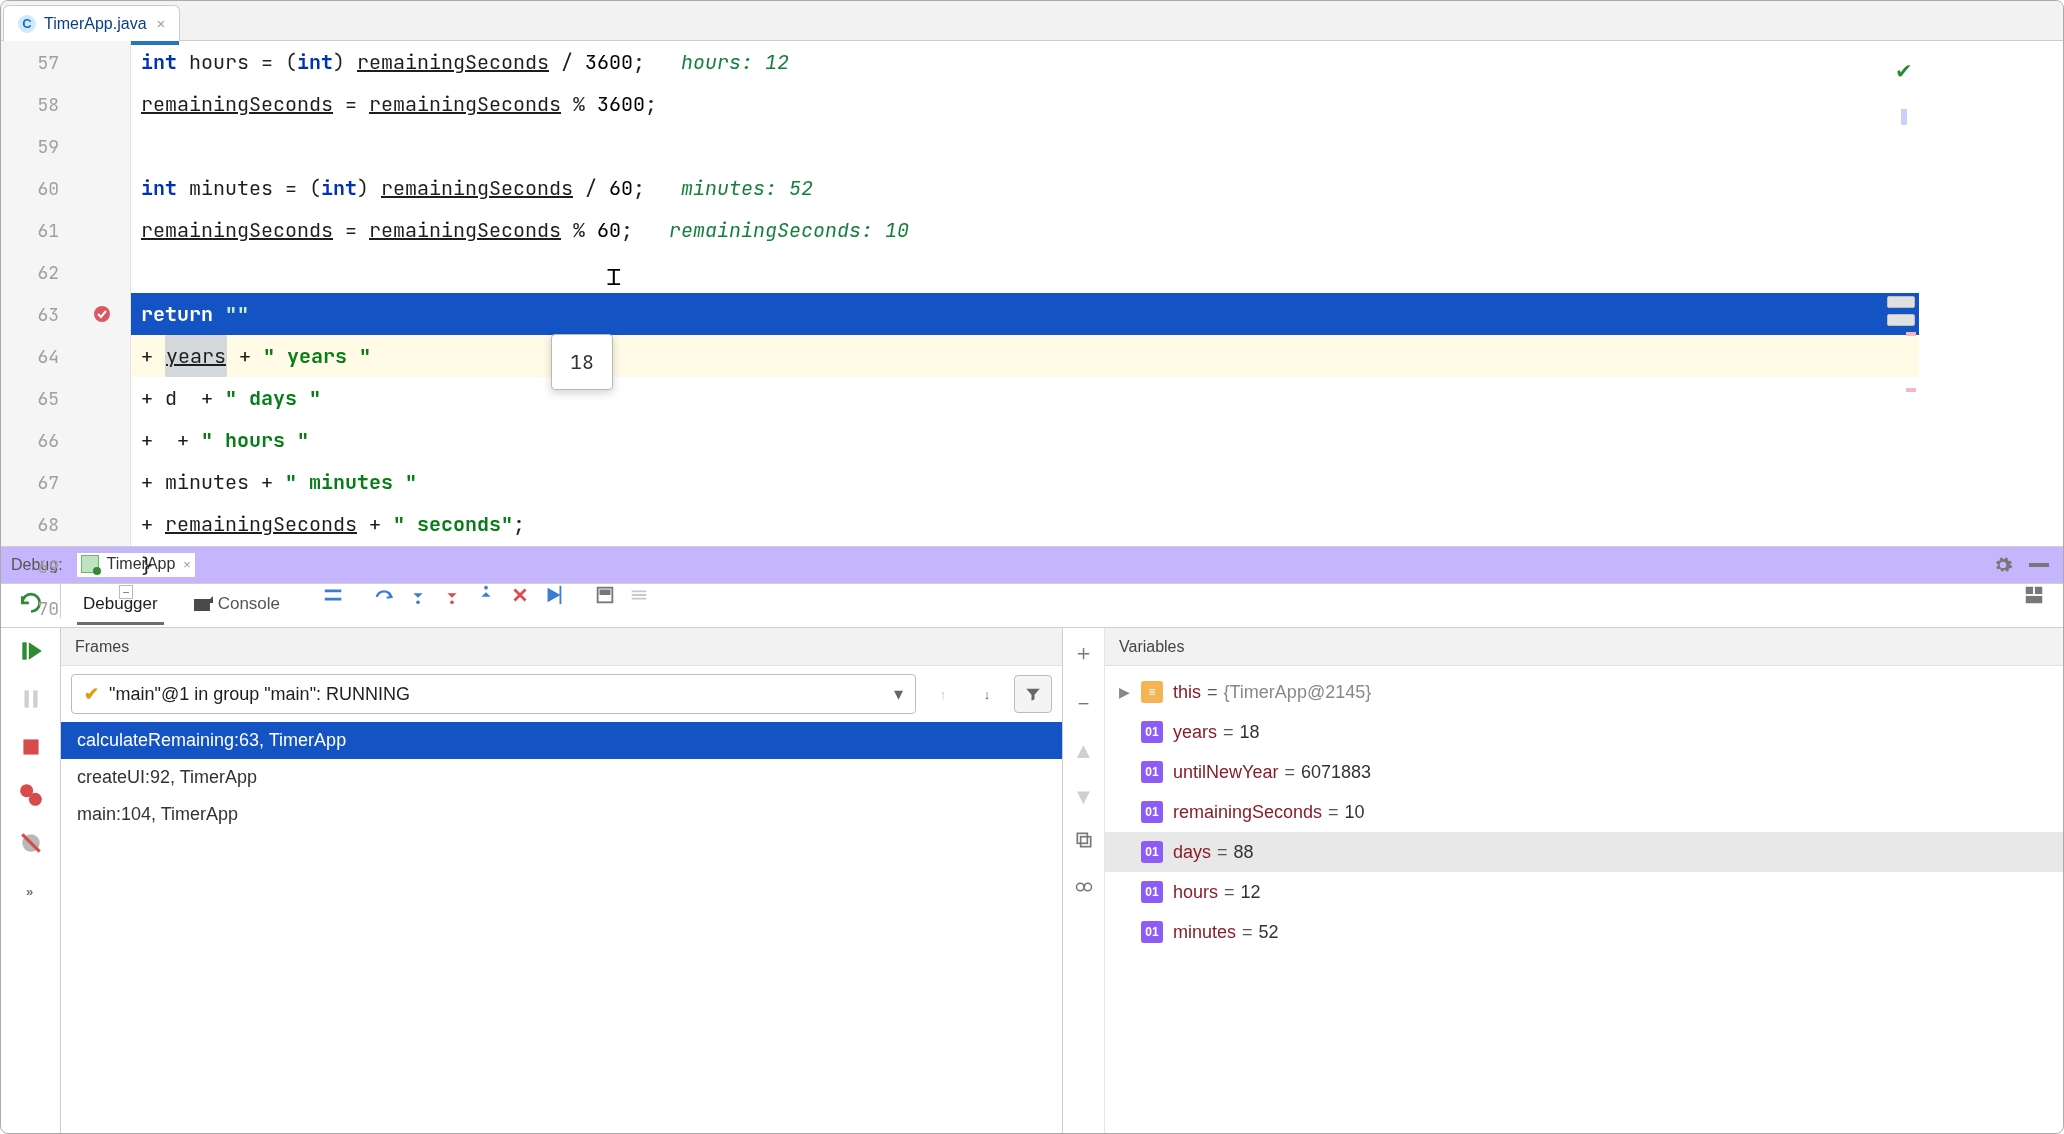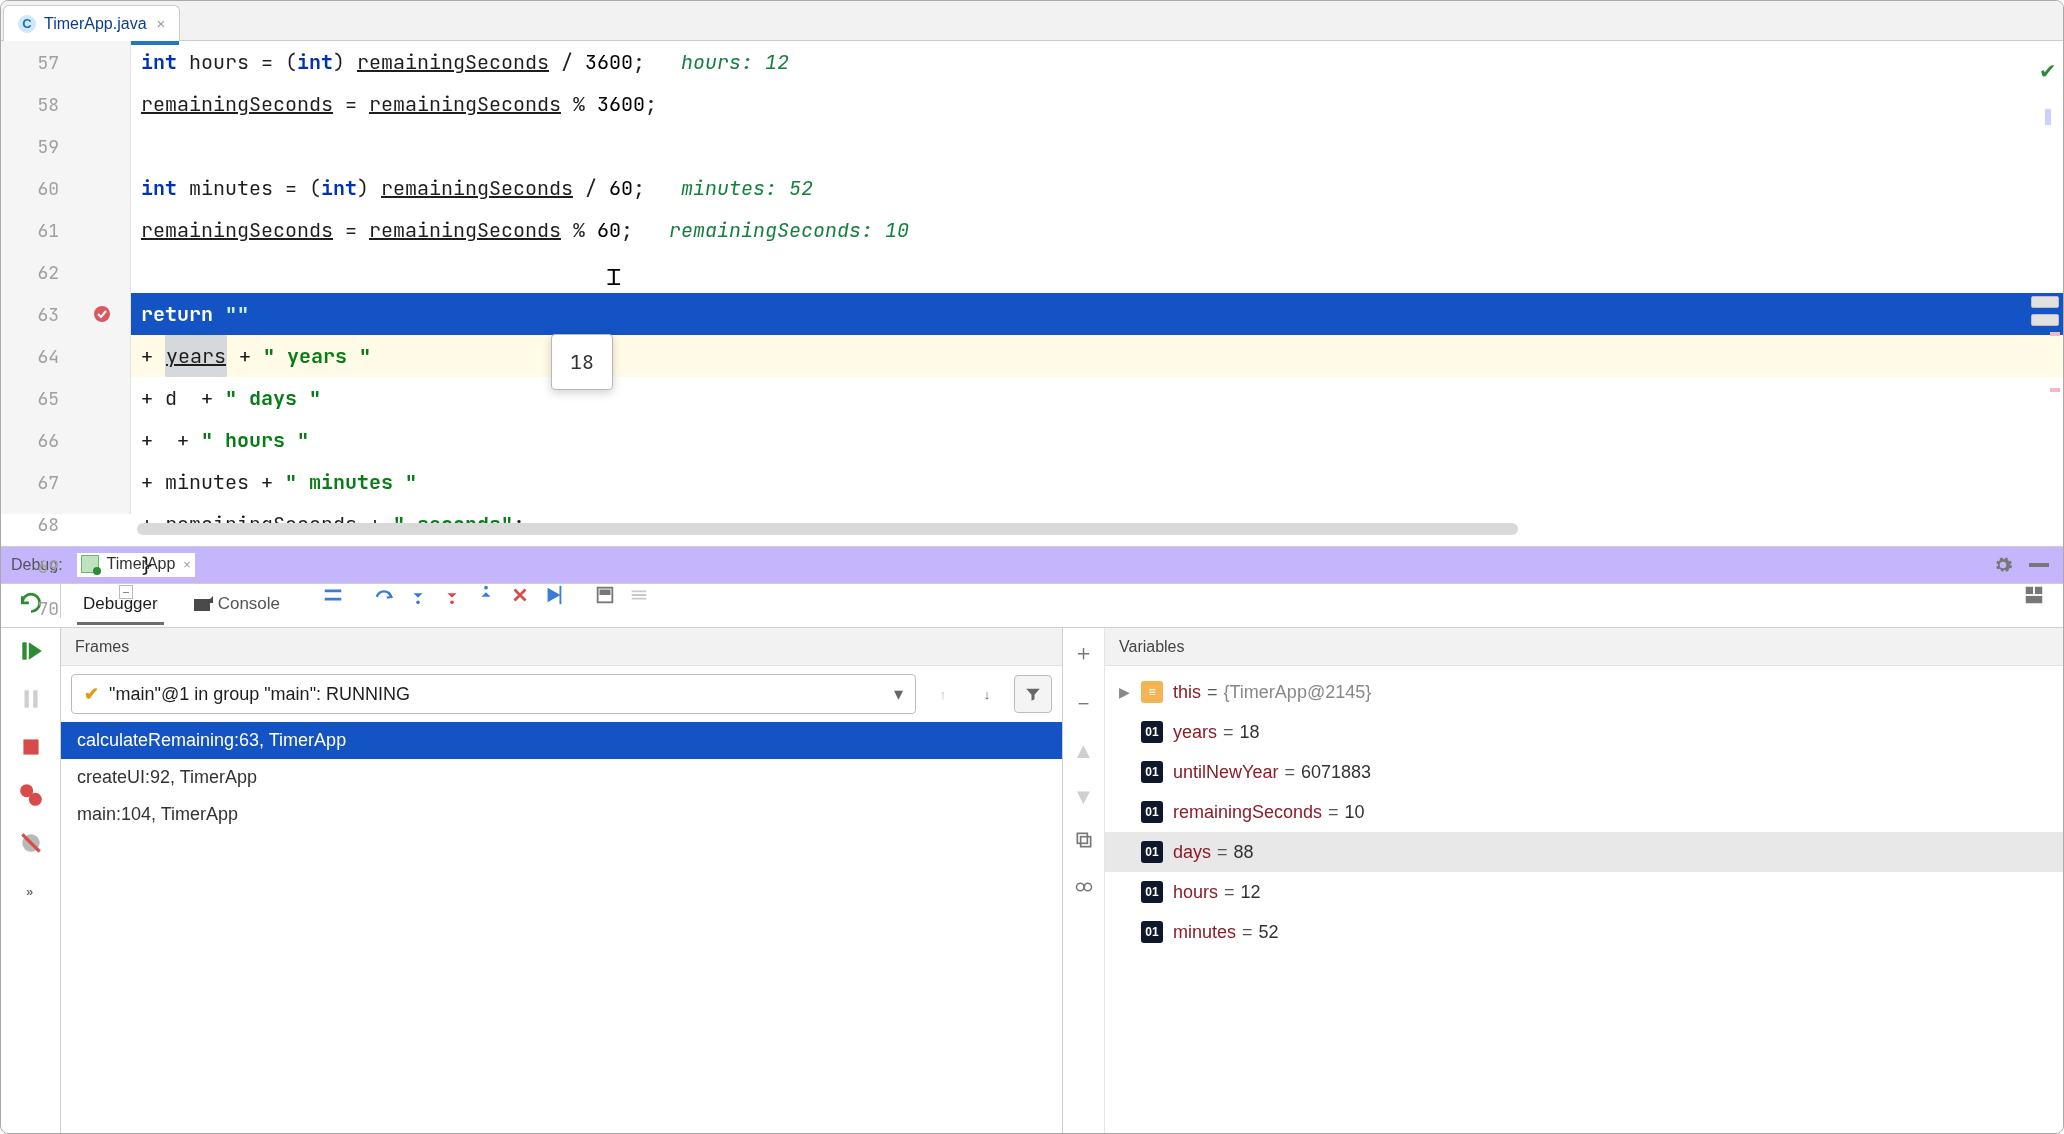--- a/index.html
+++ b/index.html
@@ -4,21 +4,21 @@
 <style>
 html,body{margin:0;padding:0;font-family:"Segoe UI",Arial,sans-serif;font-size:13px;background:#fff;color:#1e1e1e;overflow:hidden}
 *,*:before,*:after{box-sizing:border-box}
 .app{display:flex;flex-direction:column;width:2064px;height:1134px;border:1px solid #aaa;border-radius:8px;overflow:hidden}
 .tabbar{height:40px;display:flex;align-items:flex-end;background:#f2f2f2;border-bottom:1px solid #ccc}
 .ftab{display:flex;align-items:center;height:36px;padding:0 14px;background:#fff;border:1px solid #ccc;border-bottom:none;border-top-left-radius:6px;border-top-right-radius:6px;margin-left:2px;margin-bottom:-1px;position:relative}
 .ftab:after{content:"";position:absolute;left:0;right:0;bottom:-4px;height:4px;background:#2675bf}
 .ftab .ico{width:18px;height:18px;border-radius:50%;background:#cfe8fa;display:flex;align-items:center;justify-content:center;color:#1b6fbd;font-weight:700;font-size:13px;margin-right:8px}
 .ftab .lbl{color:#0b3e8a;font-size:16px}
 .ftab .x{margin-left:10px;color:#9a9a9a;font-size:15px}
-.editor{position:relative;flex:1;display:flex;flex-direction:column;min-height:0}
+.editor{position:relative;flex:1;display:flex;flex-direction:row;min-height:0}
 .erow{position:relative;flex:1;display:flex;min-height:0}
 .gut{width:72px;background:#f5f5f5;border-right:none;font-family:"JetBrains Mono","Consolas",monospace;font-size:18px;color:#a0a0a0;text-align:right;padding-right:14px}
 .ggap{width:58px;background:#f5f5f5;border-right:1px solid #e3e3e3;position:relative}
 .code{position:relative;flex:1;font-family:"JetBrains Mono","Consolas",monospace;font-size:20px;line-height:42px;min-width:0}
 .ln{height:42px;display:flex;align-items:center;padding:0 6px 0 10px;white-space:pre}
 .gln{height:42px;display:flex;align-items:center;justify-content:flex-end}
 .ggln{height:42px;position:relative}
 .bp{position:absolute;left:50%;top:50%;transform:translate(-50%,-50%);width:20px;height:20px}
 .bp svg{width:20px;height:20px}
 .cur{background:#1453c4;color:#fff}
@@ -78,21 +78,21 @@
 .fItem.sel{background:#1453c4;color:#fff}
 .gutR{width:42px;display:flex;flex-direction:column;align-items:center;gap:20px;padding-top:10px;border-right:1px solid #e5e5e5}
 .gIc{color:#777;font-size:22px}
 .varsP{flex:1;display:flex;flex-direction:column}
 .vList{flex:1;overflow:auto;font-size:18px;padding:6px 0}
 .vRow{display:flex;align-items:center;height:40px;padding-left:14px}
 .vRow.sel{background:#e8e8e8}
 .exp{width:22px;color:#888;font-size:14px}
 .vIc{width:22px;height:22px;border-radius:3px;display:flex;align-items:center;justify-content:center;font-size:12px;font-weight:700;margin-right:10px;color:#fff}
 .vIc.obj{background:#f5b453}
-.vIc.prm{background:#0f172a}
+.vIc.prm{background:#8b5cf6}
 .vNm{color:#8a1d2a}
 .vEq{color:#555;margin:0 6px}
 .vVal{color:#333}
 .vVal.gray{color:#888}
 .fold{position:absolute;left:118px;top:544px;width:14px;height:14px;border:1px solid #bbb;background:#fff}
 .fold:before,.fold:after{content:"";position:absolute;background:#888}
 .fold:before{left:3px;right:3px;top:6px;height:1px}
 .dots{font-weight:900;letter-spacing:2px;color:#6f6f6f}
 </style>
 </head>

